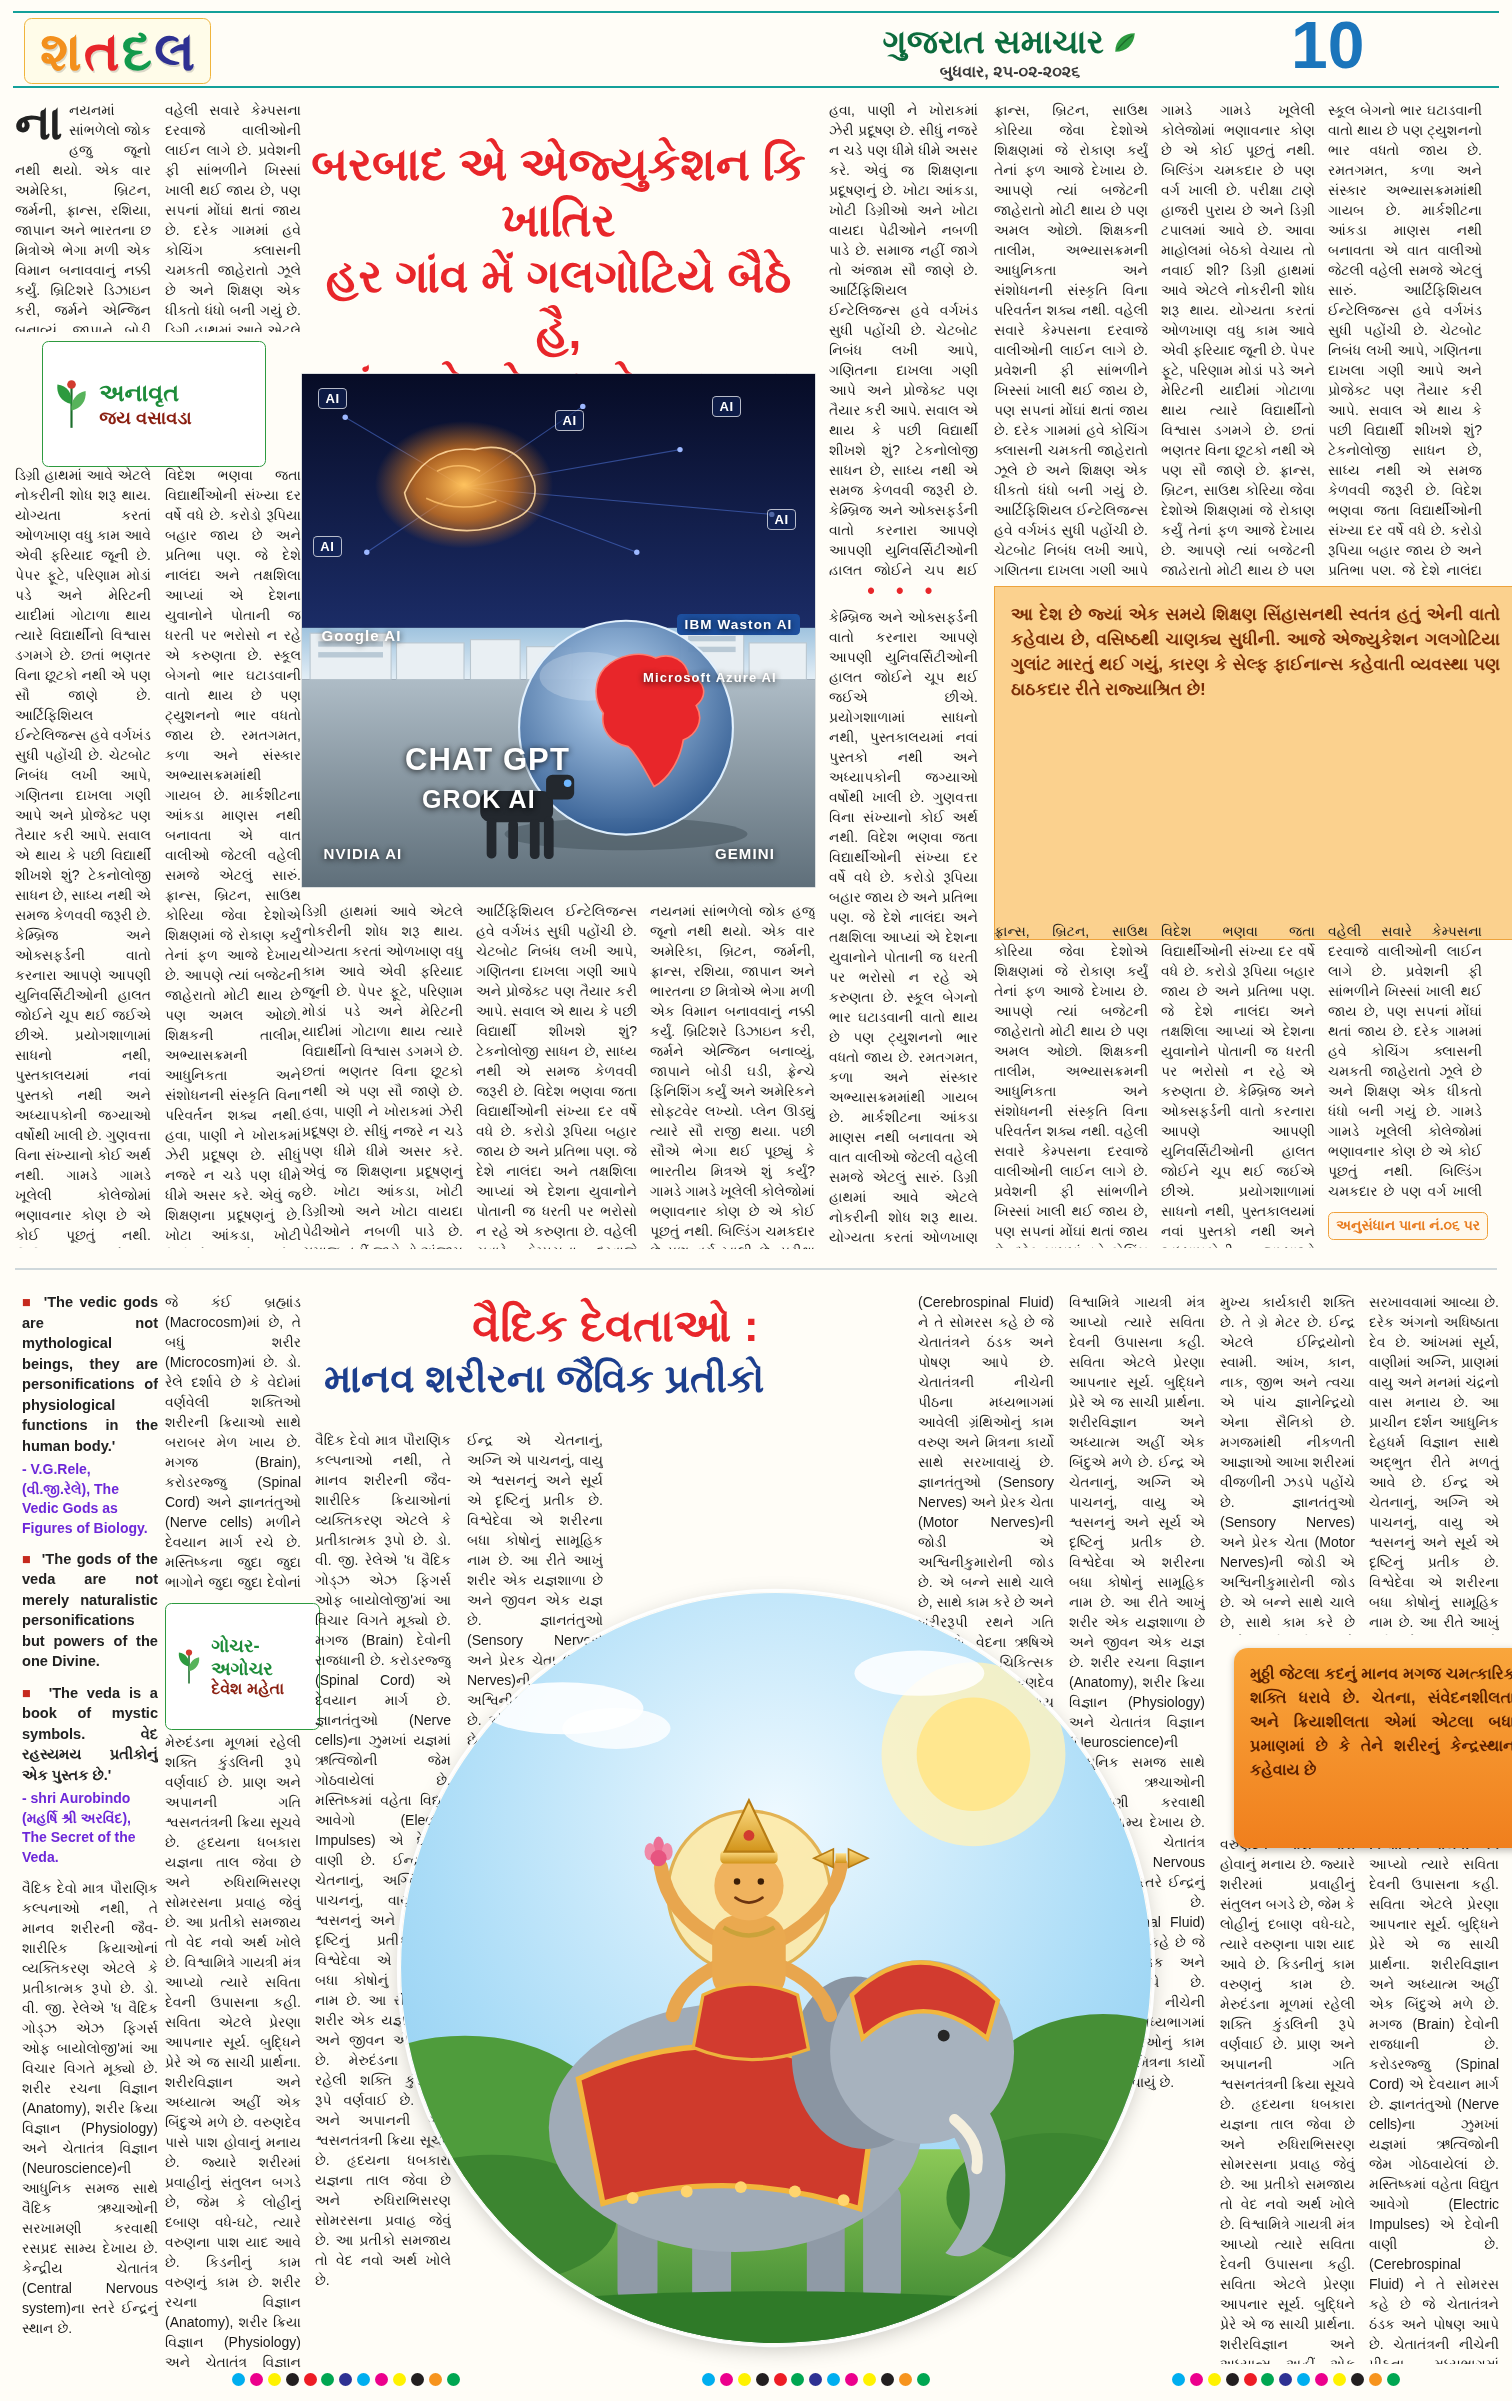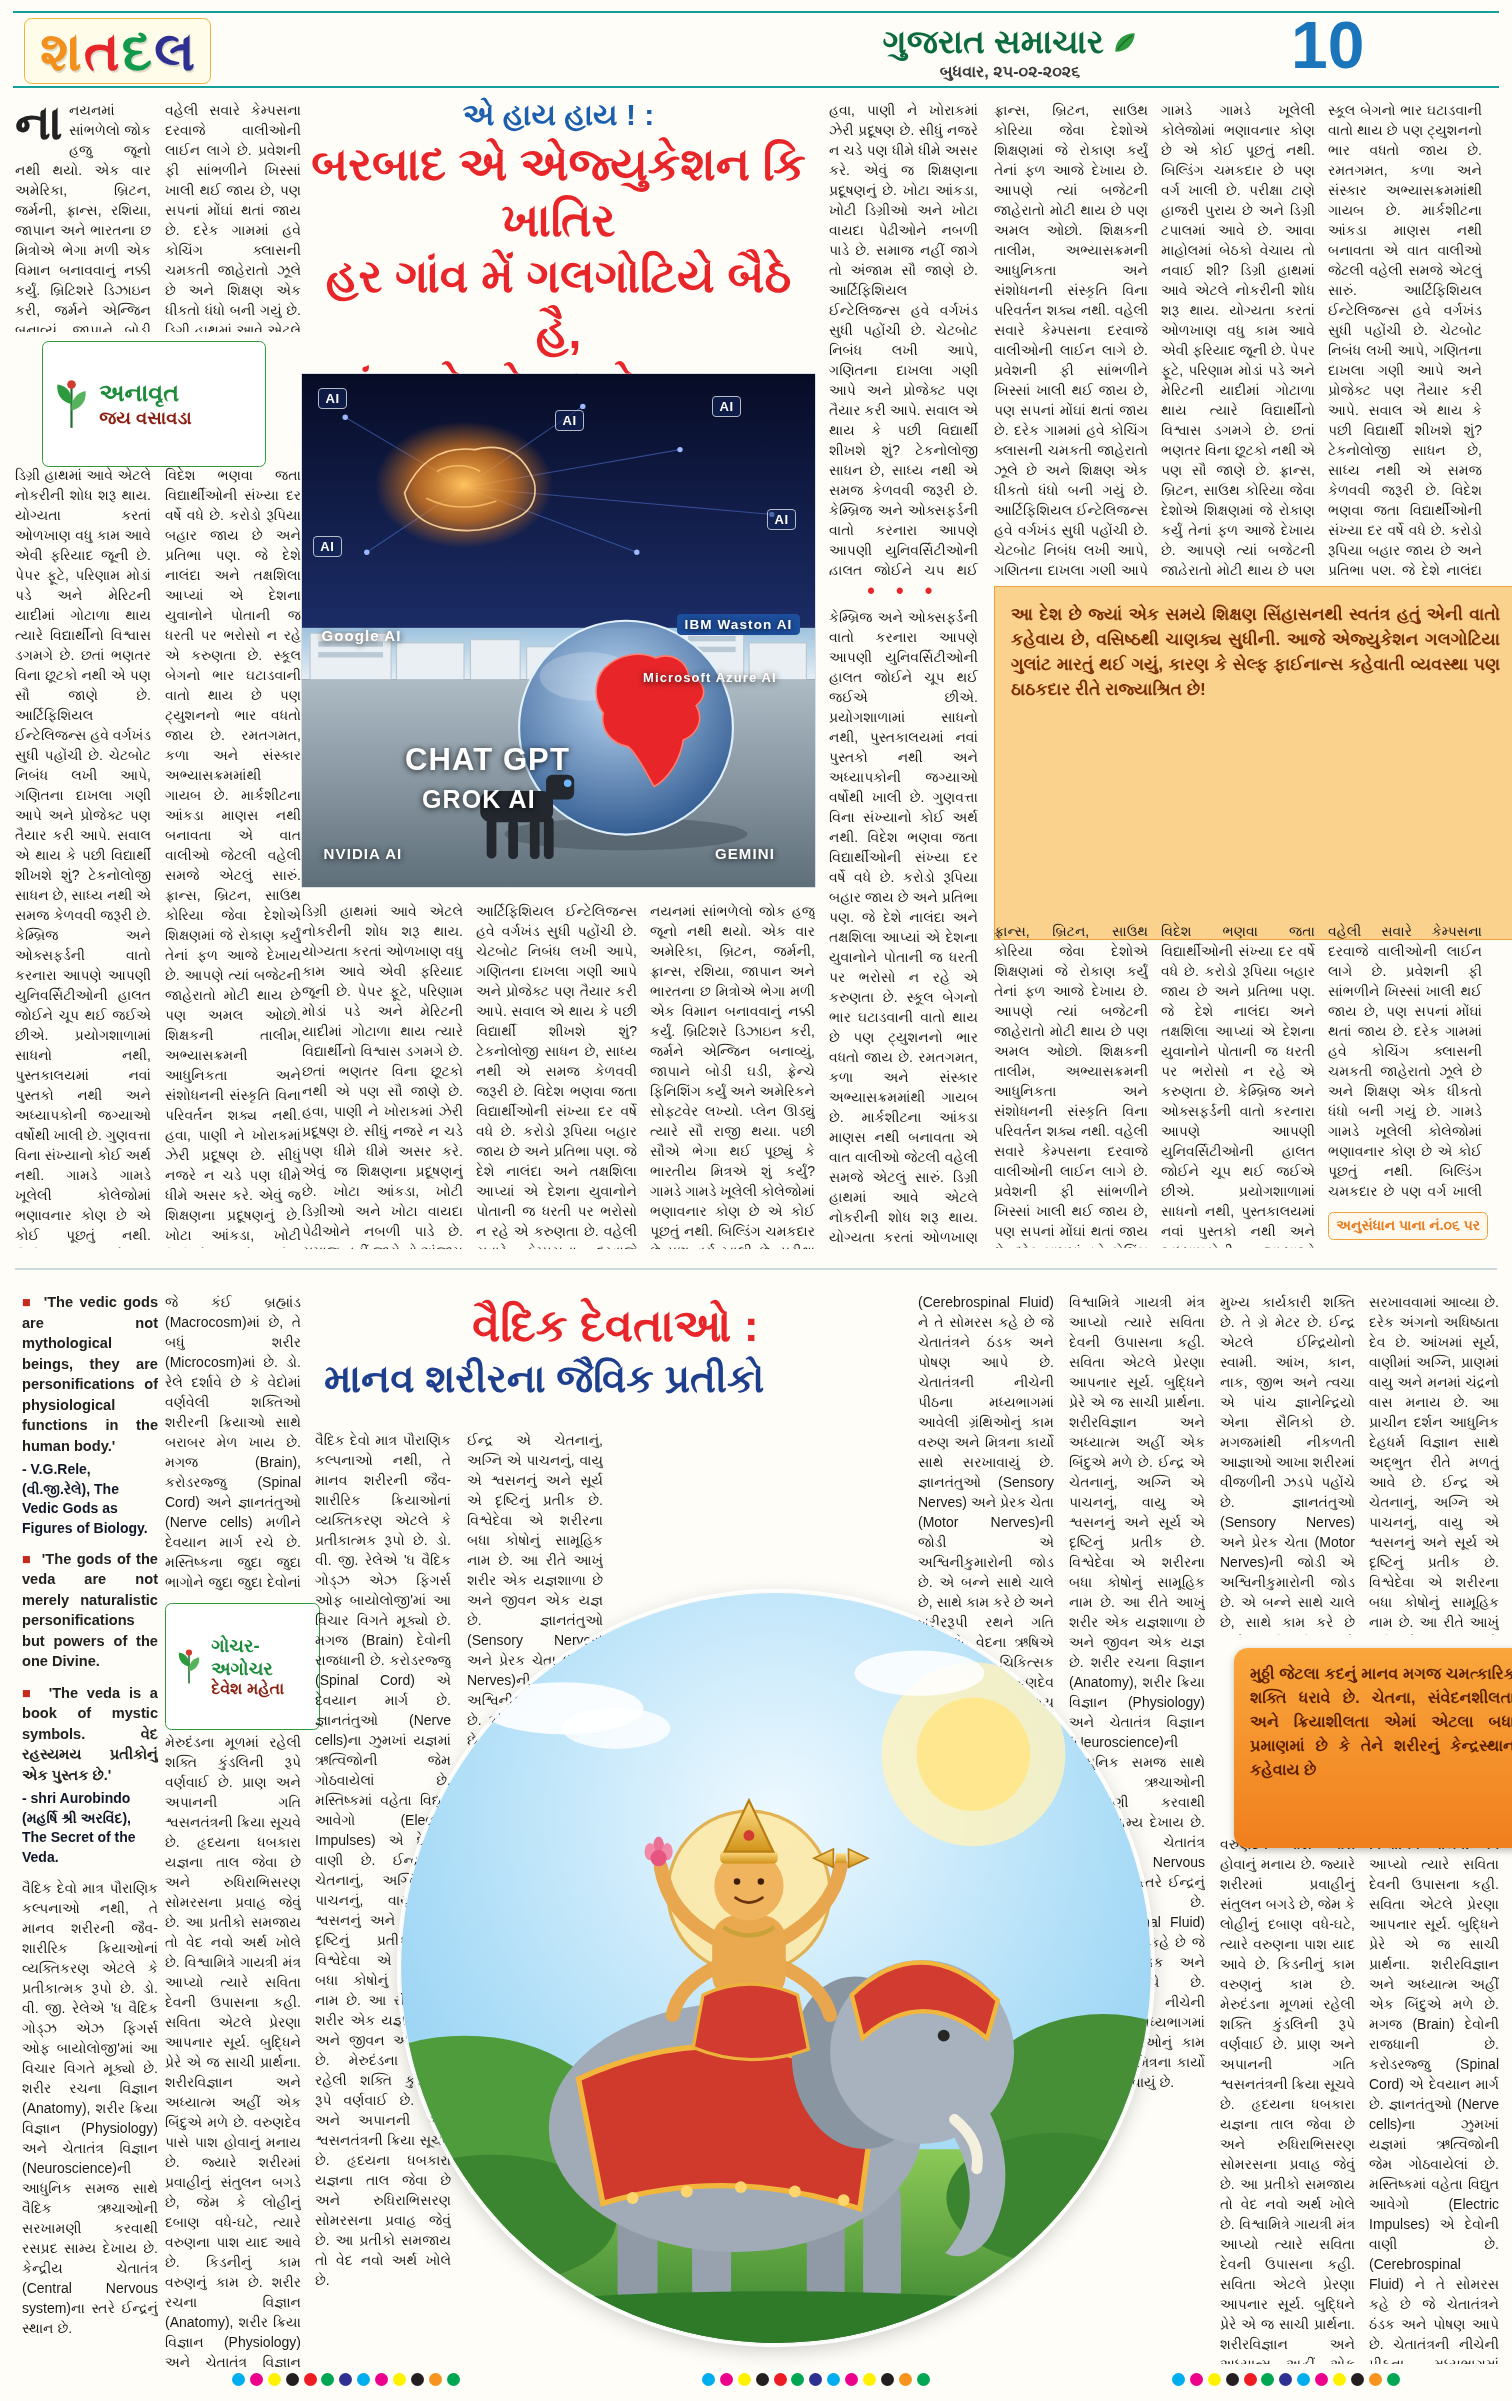--- a/index.html
+++ b/index.html
@@ -20,21 +20,21 @@
   .dropcap{float:left;font-size:48px;line-height:44px;font-weight:bold;color:#222;padding:1.1px 6.5px 0 0}
   .authorbox{border:1.6px solid #2d9a3f;border-radius:6.5px;background:#fff;display:flex;align-items:center;gap:8.6px;padding:6.5px 8.6px}
   .aname{font-size:24px;font-weight:bold;color:#1e8c3a;line-height:1.2}
   .awriter{font-size:18px;font-weight:bold;color:#8a1f11}
   .obox1{background:#fbd18e;border:1.6px solid #eda33c;padding:15px 16px;font-size:17.3px;line-height:25px;font-weight:bold;color:#7a2d05;text-align:justify;overflow:hidden}
   .cont-tag{border:1.6px solid #f0a13c;border-radius:5.4px;color:#e87b1e;font-weight:bold;font-size:14px;text-align:center;padding:4.3px 2.2px;background:#fff8ec}
   .dots-div{color:#e8262a;font-size:21.6px;letter-spacing:7.6px;text-align:center;font-weight:bold;line-height:32px}
   .h2red{font-size:45px;font-weight:bold;color:#e8262a;text-align:center;line-height:55px}
   .h2blue{font-size:39px;font-weight:bold;color:#1d3f8e;text-align:left;line-height:51px}
   .quote{font-size:14.6px;line-height:20.5px;color:#222;font-weight:bold;text-align:justify}
-  .qattr{font-size:14px;line-height:19.4px;color:#0f172a;font-weight:bold;margin:4.3px 0 10.8px}
+  .qattr{font-size:14px;line-height:19.4px;color:#6d28d9;font-weight:bold;margin:4.3px 0 10.8px}
   .qbullet{color:#c62a1e;margin-right:4.3px}
   .obox2{background:linear-gradient(180deg,#f9a63c,#f07f1d);border-radius:14px;padding:14px 16px;font-size:16px;line-height:24px;font-weight:bold;color:#5b1f00;text-align:justify;box-shadow:0 2.2px 7.6px rgba(0,0,0,.25);overflow:hidden}
   .photo{overflow:hidden;background:#0b1133;box-shadow:0 0 0 0.5px #b9c2c8}
   .photo-label{position:absolute;color:#fff;font-weight:bold;text-shadow:0 1.1px 6.5px rgba(0,0,0,.9);letter-spacing:1.1px}
   .chip{position:absolute;color:#fff;font-weight:bold;font-size:13px;border:1.1px solid rgba(255,255,255,.7);background:rgba(18,38,92,.55);padding:2.2px 6.5px;border-radius:4.3px;letter-spacing:0.5px}
   .ibm-chip{background:#1d4f9e;padding:3.2px 7.6px;border-radius:4.3px}
   .circle-illo{border-radius:50%;overflow:hidden;box-shadow:0 0 0 3.2px rgba(255,255,255,.95),0 5.4px 21.6px rgba(0,0,0,.22)}
   .dot{display:inline-block;width:13px;height:13px;border-radius:50%;margin-right:4.9px}
   .z1{z-index:1}.z3{z-index:3}.z5{z-index:5}
 </style>
@@ -57,21 +57,20 @@
     <svg width="25" height="25" viewBox="0 0 46 46">
       <path d="M6,40 C6,18 22,6 42,6 C40,28 26,40 6,40 Z" fill="#2d9a3f"></path>
       <path d="M10,36 C18,26 28,16 38,10" stroke="#1c6e2b" stroke-width="2.5" fill="none"></path>
     </svg>
   </div>
   <div class="abs edition-date" style="left:832px;top:63px;width:356px">બુધવાર, ૨૫-૦૨-૨૦૨૬</div>
   <div class="abs pagenum" style="left:1291px;top:12px">10</div>
 
   <div class="abs rule" style="left:13px;top:86px;width:1486px;height:1.6px"></div>
 
-  <div class="abs kicker" style="left:302px;top:98px;width:513px">એ હાય હાય ! :</div>
   <div class="abs headline1" style="left:302px;top:136px;width:513px">
     <div>બરબાદ એ એજ્યુકેશન કિ ખાતિર</div>
     <div>હર ગાંવ મેં ગલગોટિયે બૈઠે હૈ,</div>
     <div>અંજામે એજ્યુકેશન ક્યા હોગા?</div>
   </div>
 
   <div class="abs photo" style="left:302px;top:374px;width:513px;height:513px">
     <svg viewBox="0 0 950 950" width="513" height="513">
       <defs>
         <linearGradient id="night" x1="0" y1="0" x2="0" y2="1">

